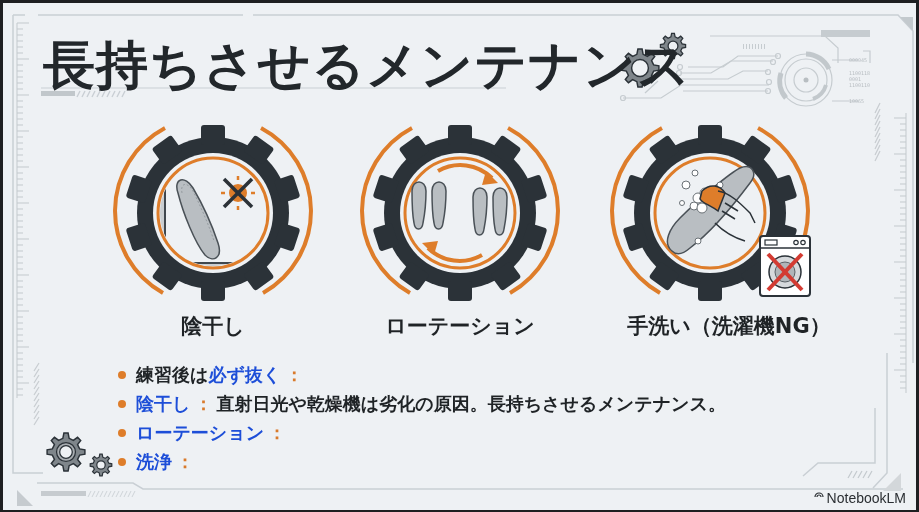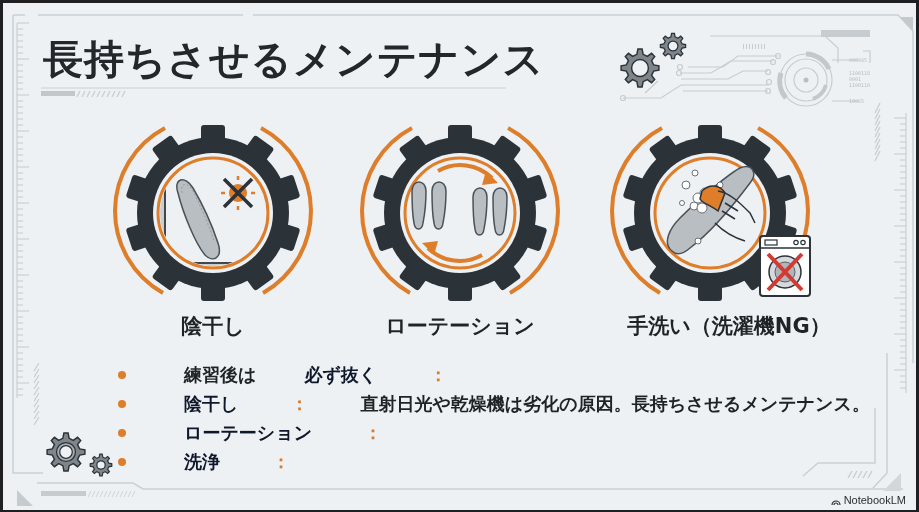--- a/index.html
+++ b/index.html
@@ -9,40 +9,40 @@
     font-family:"DejaVu Sans", "Liberation Sans", sans-serif;
   }
   .slide {
     position:absolute; left:3px; top:3px; width:913px; height:507px;
     background:#eef1f4;
     overflow:hidden;
   }
   .deco { position:absolute; left:0; top:0; width:913px; height:507px; pointer-events:none; }
   .title {
     position:absolute; left:40px; top:36px;
-    font-size:40px; font-weight:bold; color:#22272b;
+    font-size:52px; font-weight:bold; color:#22272b;
     letter-spacing:1px; line-height:1;
   }
   .icon-wrap { position:absolute; }
   .icon-label {
     position:absolute; font-size:21px; font-weight:bold; color:#1f2326;
     text-align:center; white-space:nowrap; line-height:1;
   }
   .bullets {
     position:absolute; left:115px; top:357px;
     font-size:18px; font-weight:bold; color:#1f2326;
     line-height:29px;
   }
-  .bullet { white-space:nowrap; display:flex; align-items:center;gap:48px; }
+  .bullet { white-space:nowrap; display:flex; align-items:center; }
   .dot { display:inline-block; width:8px; height:8px; border-radius:50%; background:#de7d2a; margin-right:10px; }
-  .hl { color:#0f172a; }
+  .hl { color:#1d4ed8; }
   .sep { color:#d97a2b; margin:0 4px; }
   .badge {
     position:absolute; right:10px; bottom:4px;
-    font-size:11px; color:#2a2e32; display:flex; align-items:flex-end; gap:3px;
+    font-size:14px; color:#2a2e32; display:flex; align-items:flex-start; gap:3px;
     font-family:"Liberation Sans", sans-serif;
   }
 </style>
 </head>
 <body>
 
 <div class="slide">
 
   <svg class="deco" viewBox="0 0 913 507">
 

